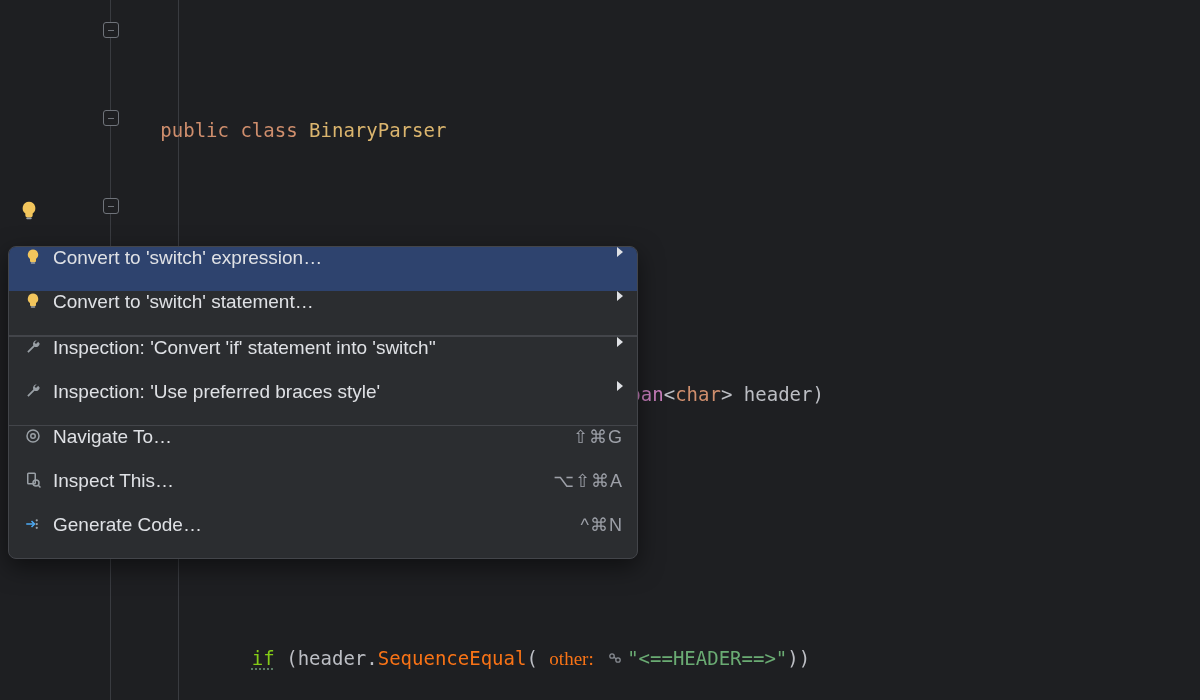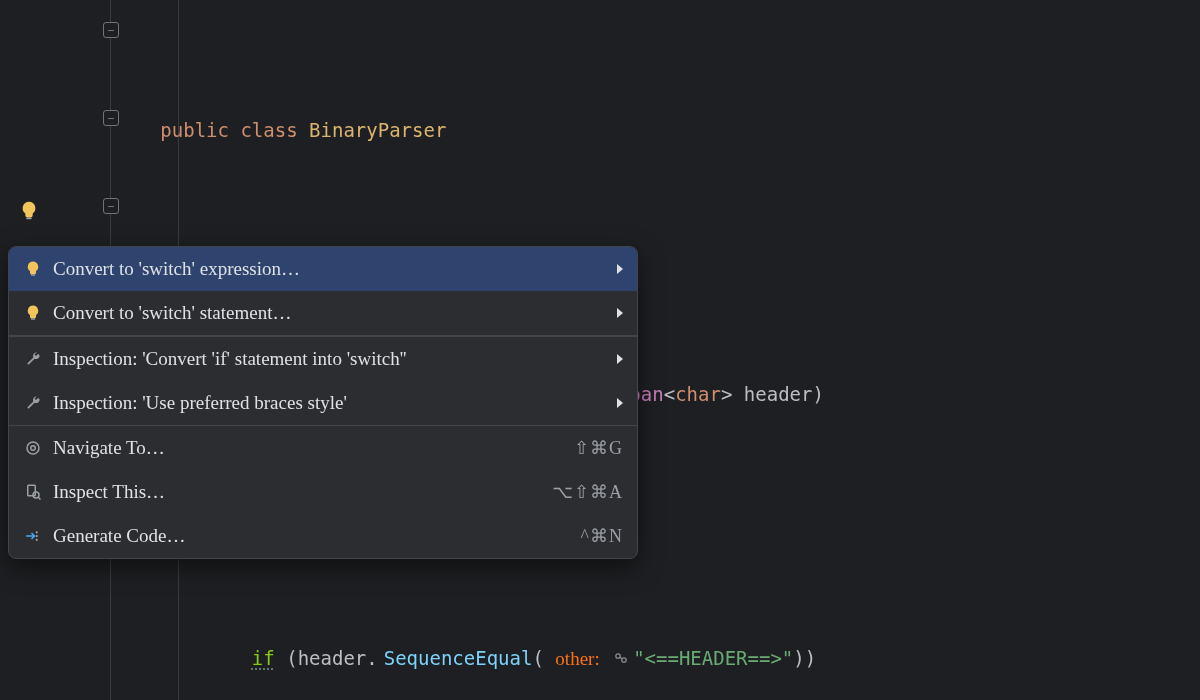--- a/index.html
+++ b/index.html
@@ -53,21 +53,21 @@
     top: 20px;
     white-space: pre;
     line-height: 44px;
   }
   .k-public { color: #cf8e6d; }
   .k-class  { color: #cf8e6d; }
   .k-if     { color: #84cc16; text-decoration: underline dotted #5f826b; text-underline-offset: 4px;}
   .k-type   { color: #c77dbb; }
   .k-name   { color: #bcbec4; }
   .k-method { color: #56a8f5; }
-  .k-call   { color: #7dd3fc; margin-left: 6px; }
+  .k-call   { color: #f97316; }
   .k-param  { color: #bcbec4; }
   .k-string { color: #6aab73; }
   .k-hint   { color: #f97316; font-style: normal; font-family: Liberation Serif, serif; }
   .k-punct  { color: #bcbec4; }
   .k-classname { color: #dbb56e; }
 
   .lightbulb {
     position: absolute;
     left: 18px;
     top: 200px;
@@ -83,28 +83,27 @@
     background: #2b2d30;
     border: 1px solid #43454a;
     border-radius: 8px;
     box-shadow: 0 8px 24px rgba(0,0,0,0.5);
     font-family: -apple-system, 'Segoe UI', sans-serif;
     font-size: 19px;
     overflow: hidden;
   }
   .menu-item {
     display: flex;
-    align-items: center;
+    align-items: flex-start;
     gap: 10px;
     height: 44px;
     padding: 0 14px;
     color: #dfe1e5;
     cursor: default;
     position: relative;
-    font-family: Liberation Serif, serif;
   }
   .menu-item.selected {
     background: #2e436e;
   }
   .menu-item .spacer { flex: 1; }
   .menu-item .shortcut {
     color: #9da0a8;
     font-size: 18px;
     letter-spacing: 1px;
   }

